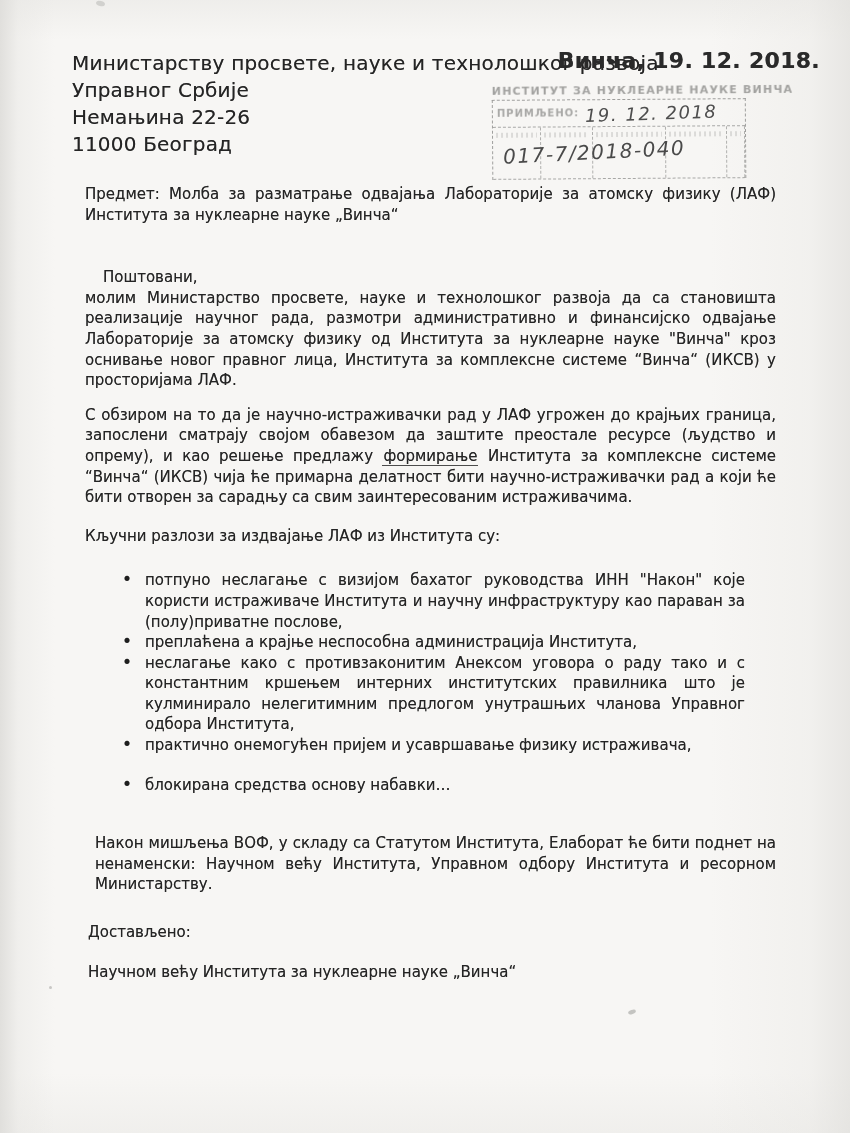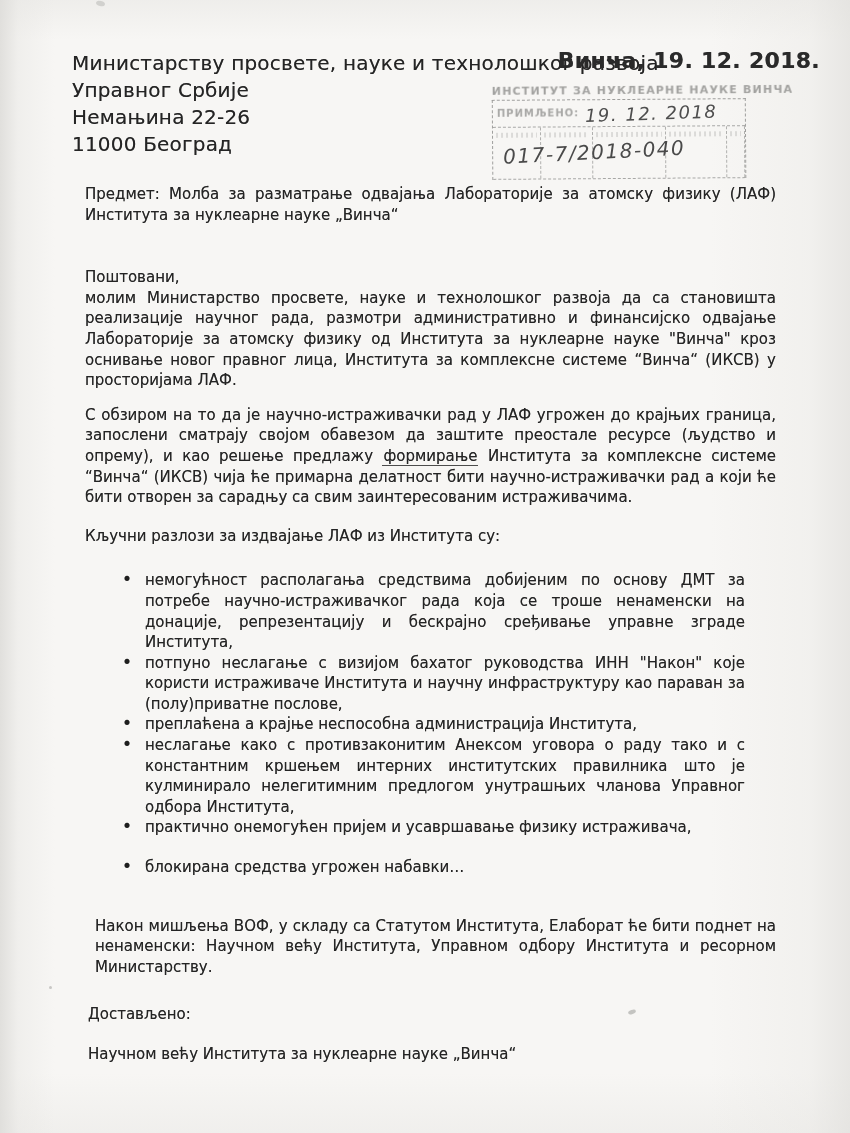--- a/index.html
+++ b/index.html
@@ -73,21 +73,21 @@
   .stamp-number {
     position: absolute; left: 10px; top: 13px;
     font-size: 20px; white-space: nowrap;
     transform: rotate(-2.5deg);
     color: #4a4a4a;
   }
 
   
   .body-text { font-size: 15px; line-height: 20.6px; text-align: justify; width: 691px; }
   .subject { margin: 26px 0 0 0; }
-  .salutation { margin: 42px 0 0 0; }
+  .salutation { margin: 42px 0 0 18px; }
   .para { margin: 0; }
   .para2 { margin-top: 14px; }
   .underlined-word { border-bottom: 1.5px solid #4c4c4c; padding: 0 1px; }
   .list-intro { margin-top: 18px; }
 
   ul.reasons { margin: 24px 0 0 0; padding: 0 0 0 31px; list-style: none; width: 660px; }
   ul.reasons li {
     position: relative; padding-left: 29px;
     font-size: 15px; line-height: 20.6px; text-align: justify;
     margin: 0;
@@ -144,26 +144,25 @@
 
   <p class="body-text salutation txt">Поштовани,</p>
 
   <p class="body-text para txt">молим Министарство просвете, науке и технолошког развоја да са становишта реализације научног рада, размотри административно и финансијско одвајање Лабораторије за атомску физику од Института за нуклеарне науке "Винча" кроз оснивање новог правног лица, Института за комплексне системе “Винча“ (ИКСВ) у просторијама ЛАФ.</p>
 
   <p class="body-text para para2 txt"><span>С обзиром на то да је научно-истраживачки рад у ЛАФ угрожен до крајњих граница, запослени сматрају својом обавезом да заштите преостале ресурсе (људство и опрему), и као решење предлажу </span><span class="underlined-word">формирање</span><span> Института за комплексне системе “Винча“ (ИКСВ) чија ће примарна делатност бити научно-истраживачки рад а који ће бити отворен за сарадњу са свим заинтересованим истраживачима.</span></p>
 
   <p class="body-text list-intro txt">Кључни разлози за издвајање ЛАФ из Института су:</p>
 
   <ul class="reasons txt">
-    <li>немогућност располагања средствима добијеним по основу ДМТ за потребе научно-истраживачког рада која се троше ненаменски на донације, репрезентацију и бескрајно сређивање управне зграде Института,</li>
     <li>потпуно неслагање с визијом бахатог руководства ИНН "Након" које користи истраживаче Института и научну инфраструктуру као параван за (полу)приватне послове,</li>
     <li>преплаћена а крајње неспособна администрација Института,</li>
     <li>неслагање како с противзаконитим Анексом уговора о раду тако и с константним кршењем интерних институтских правилника што је кулминирало нелегитимним предлогом унутрашњих чланова Управног одбора Института,</li>
     <li>практично онемогућен пријем и усавршавање физику истраживача,</li>
-    <li class="spaced">блокирана средства угрожен набавки…</li>
+    <li class="spaced">блокирана средства основу набавки…</li>
   </ul>
 
   <p class="body-text closing txt">Након мишљења ВОФ, у складу са Статутом Института, Елаборат ће бити поднет на ненаменски: Научном већу Института, Управном одбору Института и ресорном Министарству.</p>
 
   <p class="body-text delivered txt">Достављено:</p>
 
   <p class="body-text delivered-to txt">Научном већу Института за нуклеарне науке „Винча“</p>
 
   <div class="speck speck-a"></div>
   <div class="speck speck-b"></div>

